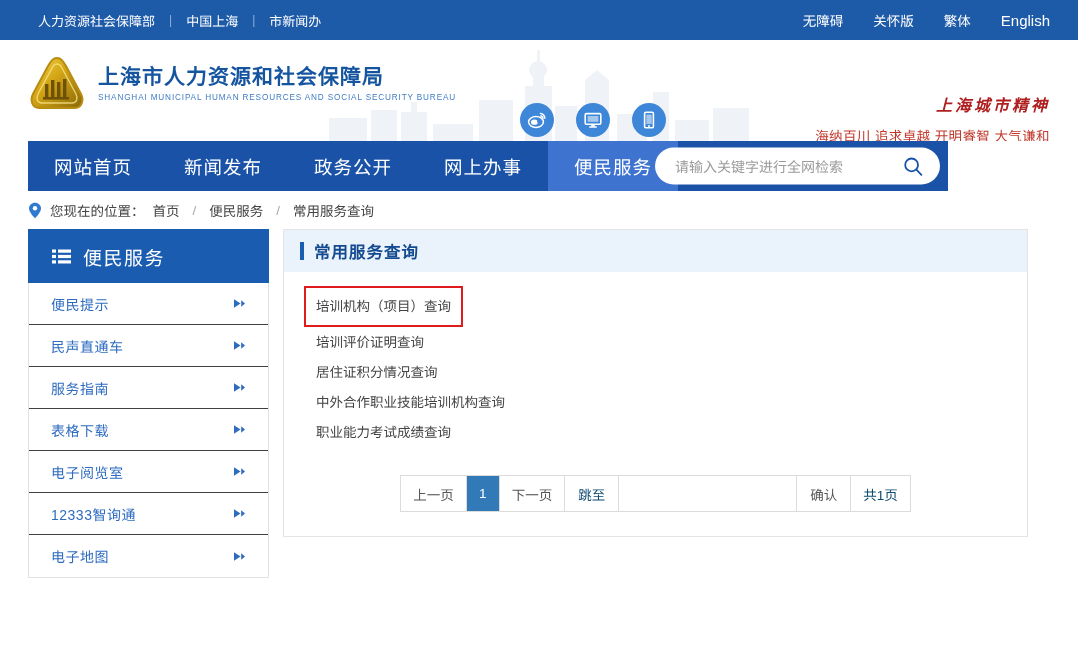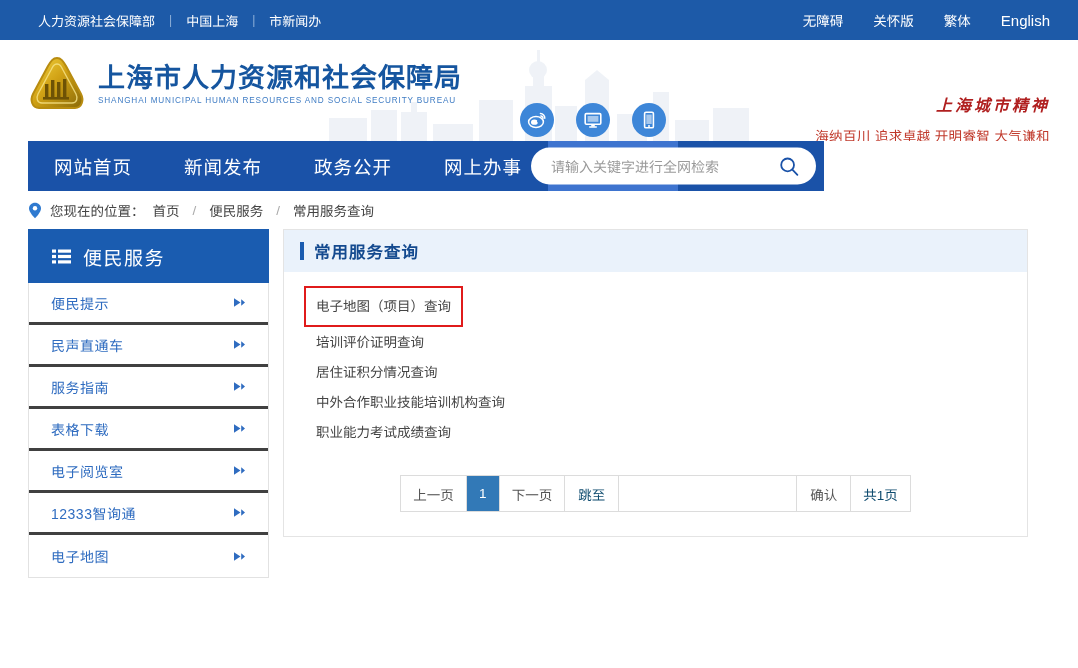--- a/index.html
+++ b/index.html
@@ -40,21 +40,21 @@
     position: absolute; left: 50%; transform: translateX(-50%);
     bottom: 0; width: 420px; height: 101px;
     opacity: .22; pointer-events: none;
   }
   .logo-wrap {
     position: absolute; left: 28px; top: 16px;
     display: flex; align-items: center; gap: 12px;
   }
   .logo-emblem { width: 58px; height: 56px; }
   .logo-text-cn {
-    font-size: 27px; color: #15559f; font-weight: bold;
+    font-size: 21px; color: #15559f; font-weight: bold;
     letter-spacing: 1px; line-height: 1.1;
     font-family: "DejaVu Sans", "Liberation Sans", sans-serif;
   }
   .logo-text-en {
     font-size: 8.2px; color: #3f7cc4; letter-spacing: .85px;
     margin-top: 4px; white-space: nowrap;
   }
   .social-icons {
     position: absolute; left: 520px; top: 63px;
     display: flex; gap: 22px; align-items: center;
@@ -73,21 +73,21 @@
     font-family: "DejaVu Serif", "Liberation Serif", serif;
     font-style: italic; letter-spacing: 3px;
   }
   .spirit-sub {
     font-size: 13.5px; color: #c0392b; margin-top: 9px;
     letter-spacing: .4px; white-space: nowrap;
   }
 
   
   .nav {
-    width: 796px; height: 50px; margin: 0 0 0 28px;
+    width: 920px; height: 50px; margin: 0 0 0 28px;
     background: #1a52a8; display: flex; align-items: stretch;
     position: relative;
   }
   .nav-item {
     display: flex; align-items: center; justify-content: center;
     padding: 0 26px; color: #ffffff; font-size: 18.5px;
     text-decoration: none; cursor: pointer; white-space: nowrap;
     letter-spacing: 1px;
   }
   .nav-item.active { background: #3e74cf; }
@@ -132,21 +132,21 @@
     display: flex; align-items: center; gap: 12px;
     padding-left: 24px; font-size: 19px; letter-spacing: 1.5px;
   }
   .sidebar-list {
     border: 1px solid #e2e2e2; border-top: none; background: #fff;
   }
   .sidebar-item {
     height: 42px; display: flex; align-items: center;
     justify-content: space-between;
     padding: 0 22px 0 22px;
-    border-bottom: 3px solid #404040;
+    border-bottom: 1px solid #404040;
     cursor: pointer;
   }
   .sidebar-item:last-child { border-bottom: none; }
   .sidebar-label {
     font-size: 14px; color: #2f6cc0; letter-spacing: .5px;
   }
   .arrow-icon { flex-shrink: 0; }
 
   
   .panel {
@@ -406,21 +406,21 @@
   <div class="panel">
     <div class="panel-head">
       <span class="panel-bar"></span>
       <span class="panel-title">常用服务查询</span>
     </div>
 
     <div class="panel-body">
       <ul class="svc-list">
         <li class="svc-row">
           <span class="svc-row highlight">
-            <a class="svc-item">电子地图（项目）查询</a>
+            <a class="svc-item">培训机构（项目）查询</a>
           </span>
         </li>
         <li class="svc-row">
           <a class="svc-item">培训评价证明查询</a>
         </li>
         <li class="svc-row">
           <a class="svc-item">居住证积分情况查询</a>
         </li>
         <li class="svc-row">
           <a class="svc-item">中外合作职业技能培训机构查询</a>

